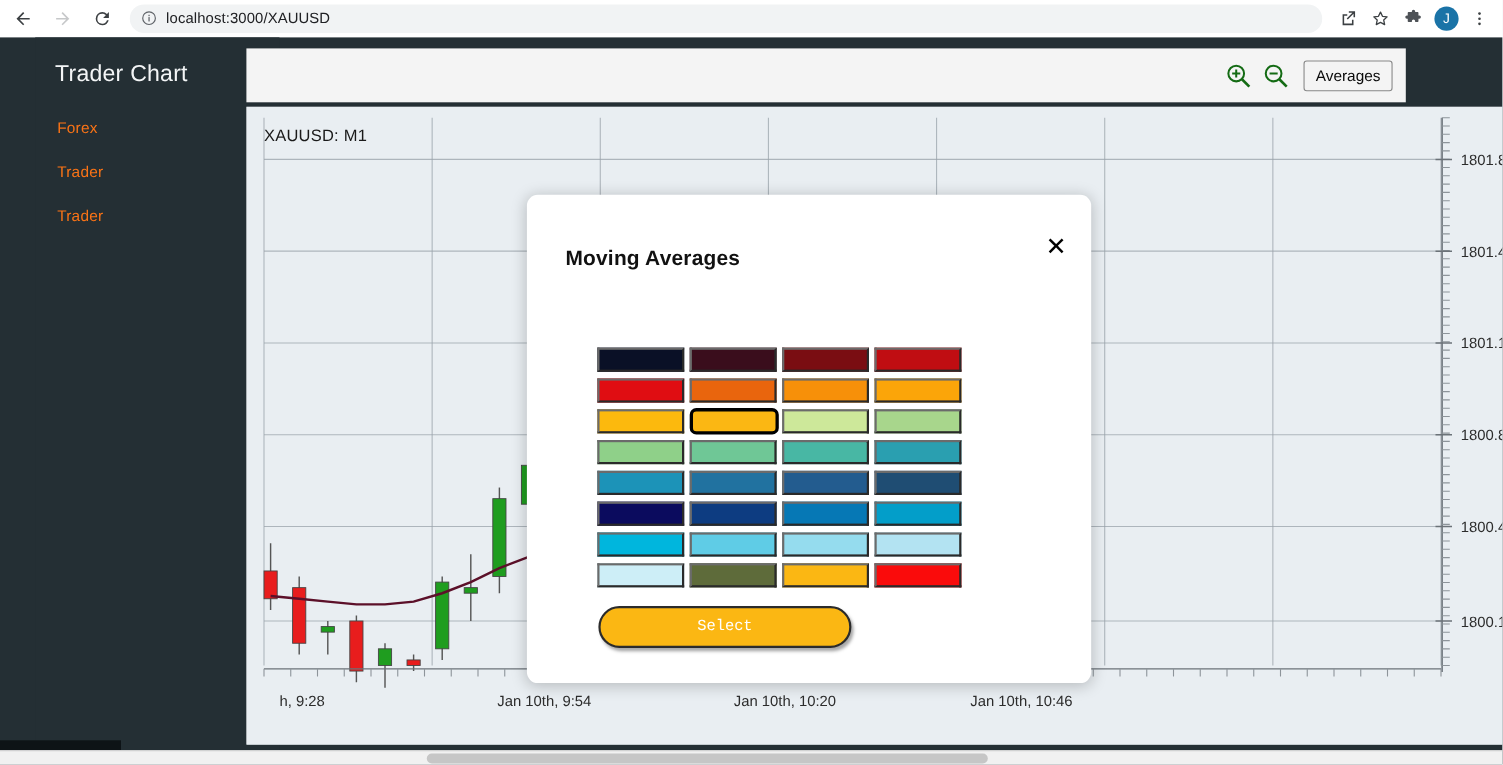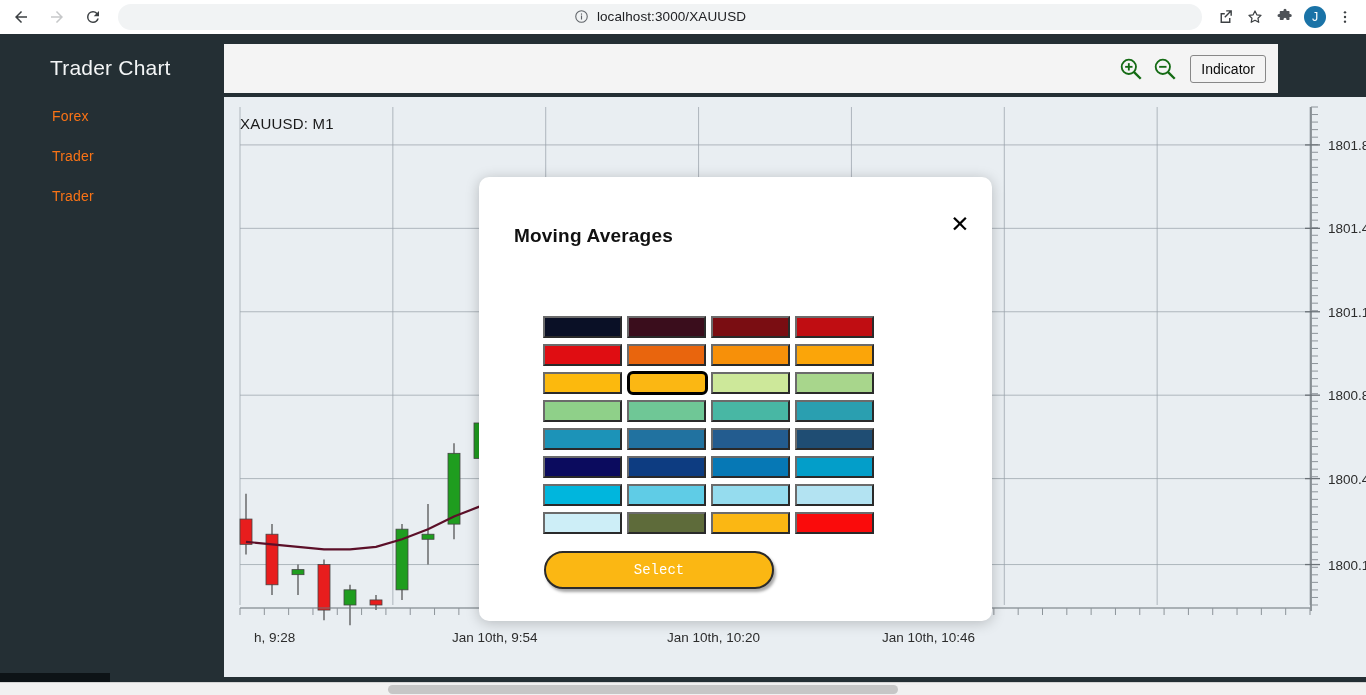--- a/index.html
+++ b/index.html
@@ -19,21 +19,21 @@
   .nav-btn {
     width: 30px; height: 30px; margin-left: 6px;
     display: flex; align-items: center; justify-content: center;
     border-radius: 50%;
   }
   .nav-btn svg { display: block; }
   .nav-btn.disabled svg { opacity: .35; }
   .omnibox {
     flex: 1; height: 26px; margin: 0 8px 0 10px;
     background: #f1f3f4; border-radius: 13px;
-    display: flex; align-items: center; padding: 0 10px; justify-content: center;
+    display: flex; align-items: center; padding: 0 10px;
   }
   .omnibox .info-icon { margin-right: 8px; display: flex; }
   .url-text {
     font-size: 13.5px; color: #202124; letter-spacing: .1px;
     white-space: nowrap;
   }
   .chrome-icons { display: flex; align-items: center; padding-right: 6px; }
   .chrome-icon {
     width: 30px; height: 30px; display: flex;
     align-items: center; justify-content: center;
@@ -235,21 +235,21 @@
         <line x1="10" y1="6.6" x2="10" y2="13.4" stroke="#146b14" stroke-width="1.7"></line>
       </svg>
     </div>
     <div class="zoom-btn">
       <svg width="26" height="26" viewBox="0 0 24 24">
         <circle cx="10" cy="10" r="6.6" fill="none" stroke="#146b14" stroke-width="1.7"></circle>
         <line x1="14.8" y1="14.8" x2="21" y2="21" stroke="#146b14" stroke-width="2.2"></line>
         <line x1="6.6" y1="10" x2="13.4" y2="10" stroke="#146b14" stroke-width="1.7"></line>
       </svg>
     </div>
-    <button class="indicator-btn">Indicator</button>
+    <button class="indicator-btn">Averages</button>
   </div>
 
   <div class="chart-panel">
     <svg class="chart-svg" id="chart-svg" width="1142" height="580">
         <rect x="0" y="0" width="1142" height="580" fill="#e9eef2"></rect>
         <line x1="16" y1="47.918781725910776" x2="1086" y2="47.918781725910776" stroke="#9aa3ab" stroke-width="1" opacity="0.75"></line>
         <line x1="16" y1="131.34010152284554" x2="1086" y2="131.34010152284554" stroke="#9aa3ab" stroke-width="1" opacity="0.75"></line>
         <line x1="16" y1="214.7614213197803" x2="1086" y2="214.7614213197803" stroke="#9aa3ab" stroke-width="1" opacity="0.75"></line>
         <line x1="16" y1="298.1827411167726" x2="1086" y2="298.1827411167726" stroke="#9aa3ab" stroke-width="1" opacity="0.75"></line>
         <line x1="16" y1="381.6040609137073" x2="1086" y2="381.6040609137073" stroke="#9aa3ab" stroke-width="1" opacity="0.75"></line>

